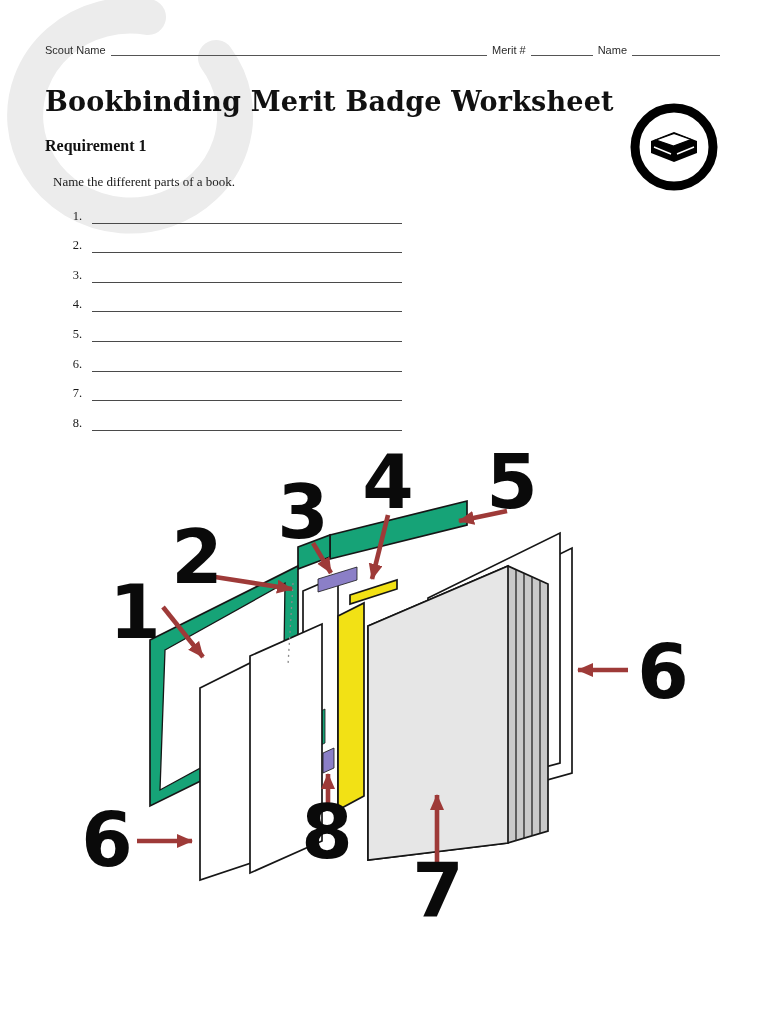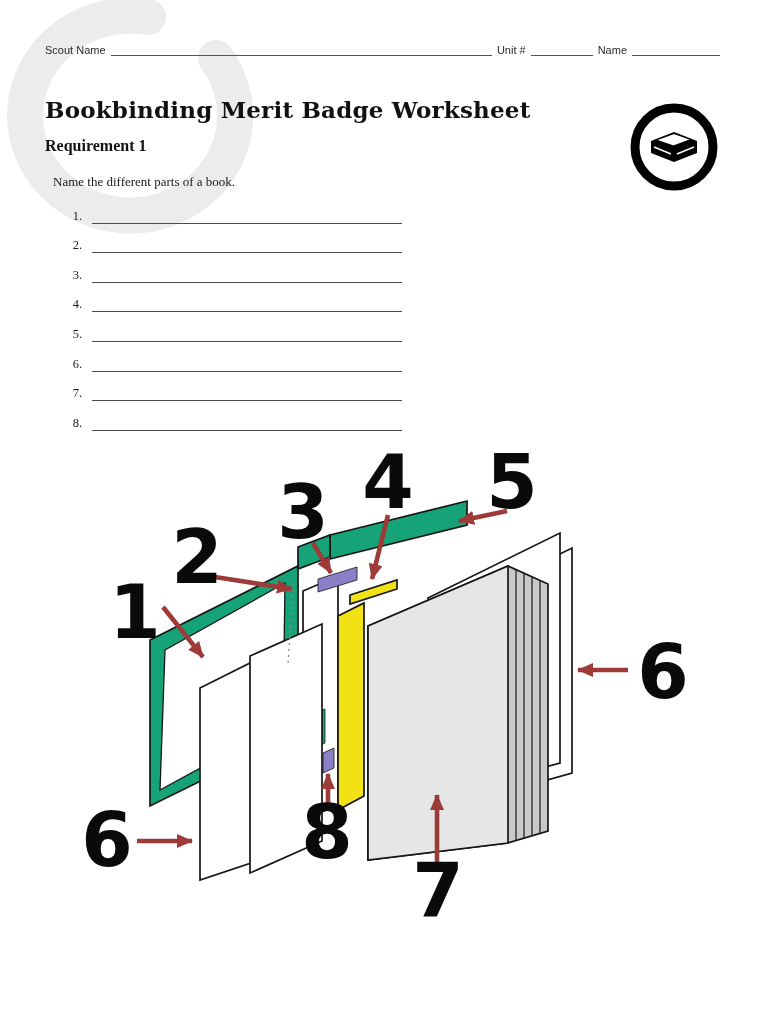--- a/index.html
+++ b/index.html
@@ -18,22 +18,22 @@
     display:flex; align-items:flex-end;
     font-family:"Liberation Sans", sans-serif; font-size:11px; color:#2b2b2b;
   }
   .hline { border-bottom:1px solid #555; height:11px; margin:0 5px; }
   .hline.grow { flex:1; }
   .hline.w-unit { width:62px; }
   .hline.w-date { width:88px; }
 
   
   .title {
-    position:absolute; left:45px; top:96px; margin:0;
-    font-family:"DejaVu Serif", serif; font-size:23px; font-weight:700;
+    position:absolute; left:45px; top:86px; margin:0;
+    font-family:"DejaVu Serif", serif; font-size:27px; font-weight:700;
     letter-spacing:0.2px; color:#111;
   }
   .req-heading {
     position:absolute; left:45px; top:137px; margin:0;
     font-size:16px; font-weight:700; color:#111;
   }
   .instruction {
     position:absolute; left:45px; top:166px; margin:8px; font-size:13px;
   }
 
@@ -72,21 +72,21 @@
 
   <svg class="watermark" width="280" height="270" viewBox="0 0 280 270">
     <path d="M 216,58 A 105,100 0 1 1 148,17" fill="none" stroke-width="36" stroke-linecap="round" stroke="#ececec"></path>
   </svg>
 
   <div class="content">
 
     <div class="header-row">
       <span>Scout Name</span>
       <span class="hline grow"></span>
-      <span>Unit #</span>
+      <span>Merit #</span>
       <span class="hline w-unit"></span>
       <span>Name</span>
       <span class="hline w-date"></span>
     </div>
 
     <h1 class="title">Bookbinding Merit Badge Worksheet</h1>
 
     <svg class="badge" width="92" height="92" viewBox="0 0 92 92">
       <circle cx="46" cy="46" r="39" fill="#ffffff" stroke="#000000" stroke-width="9"></circle>
       <g>

